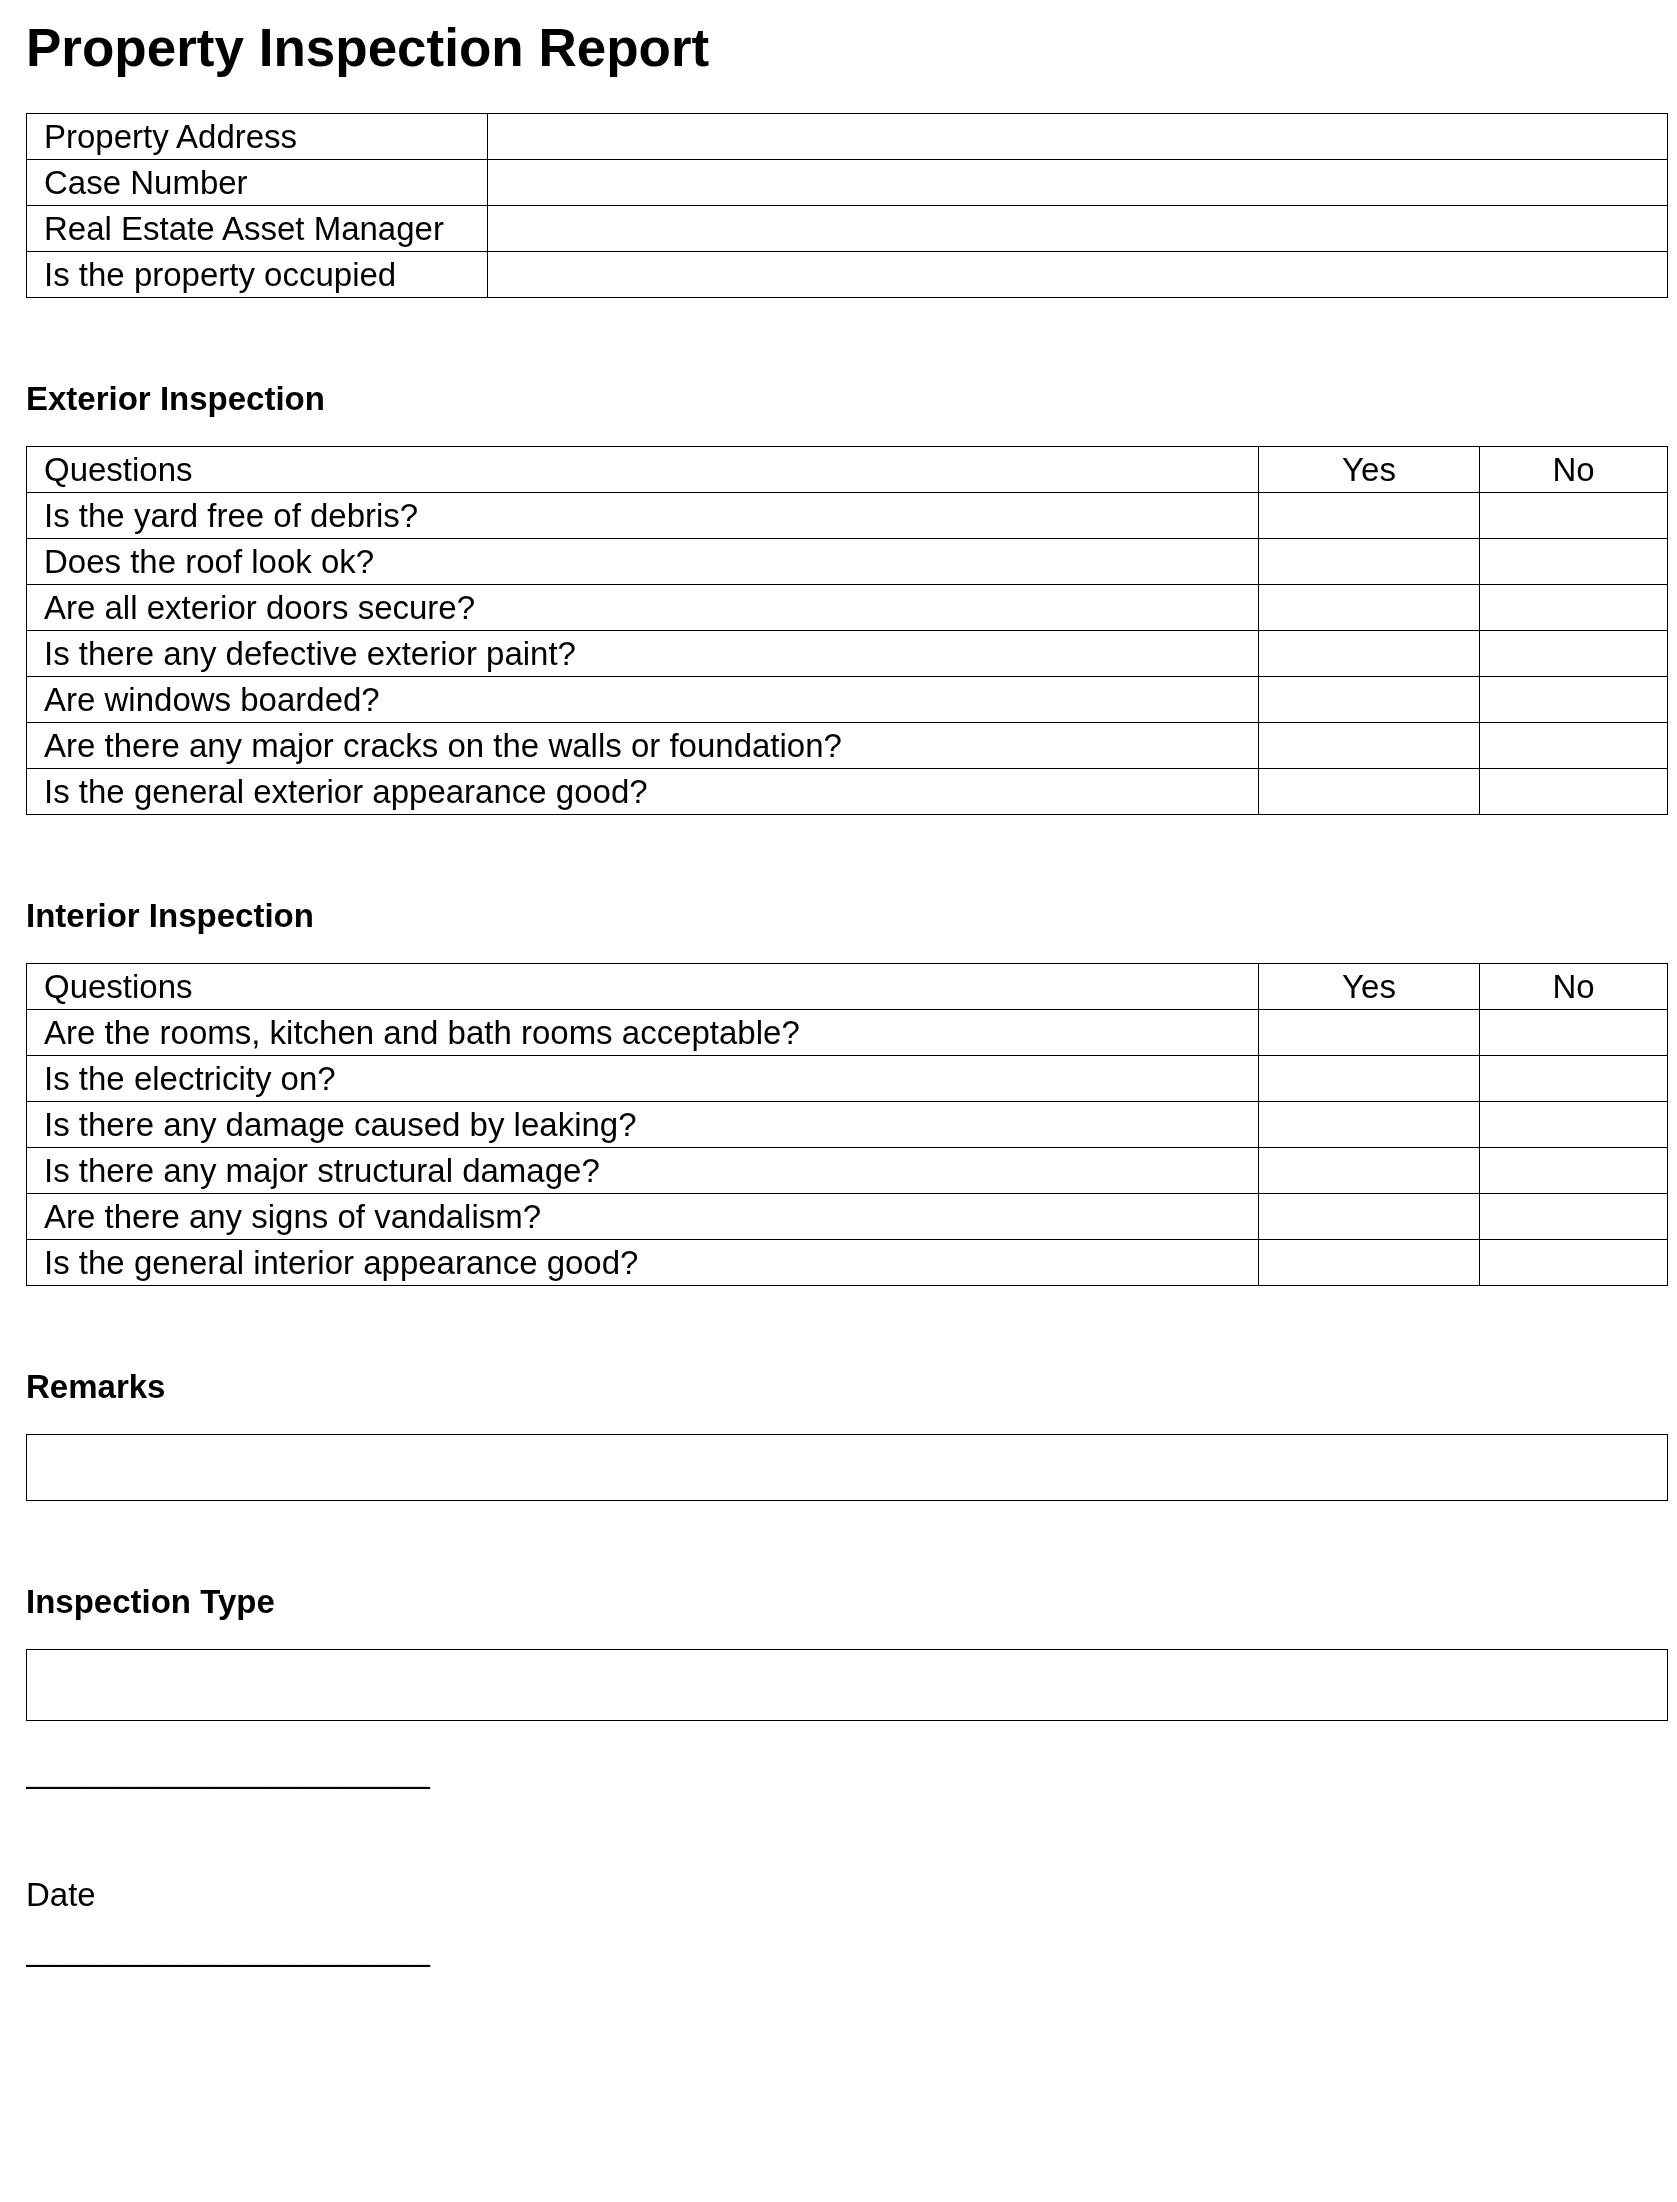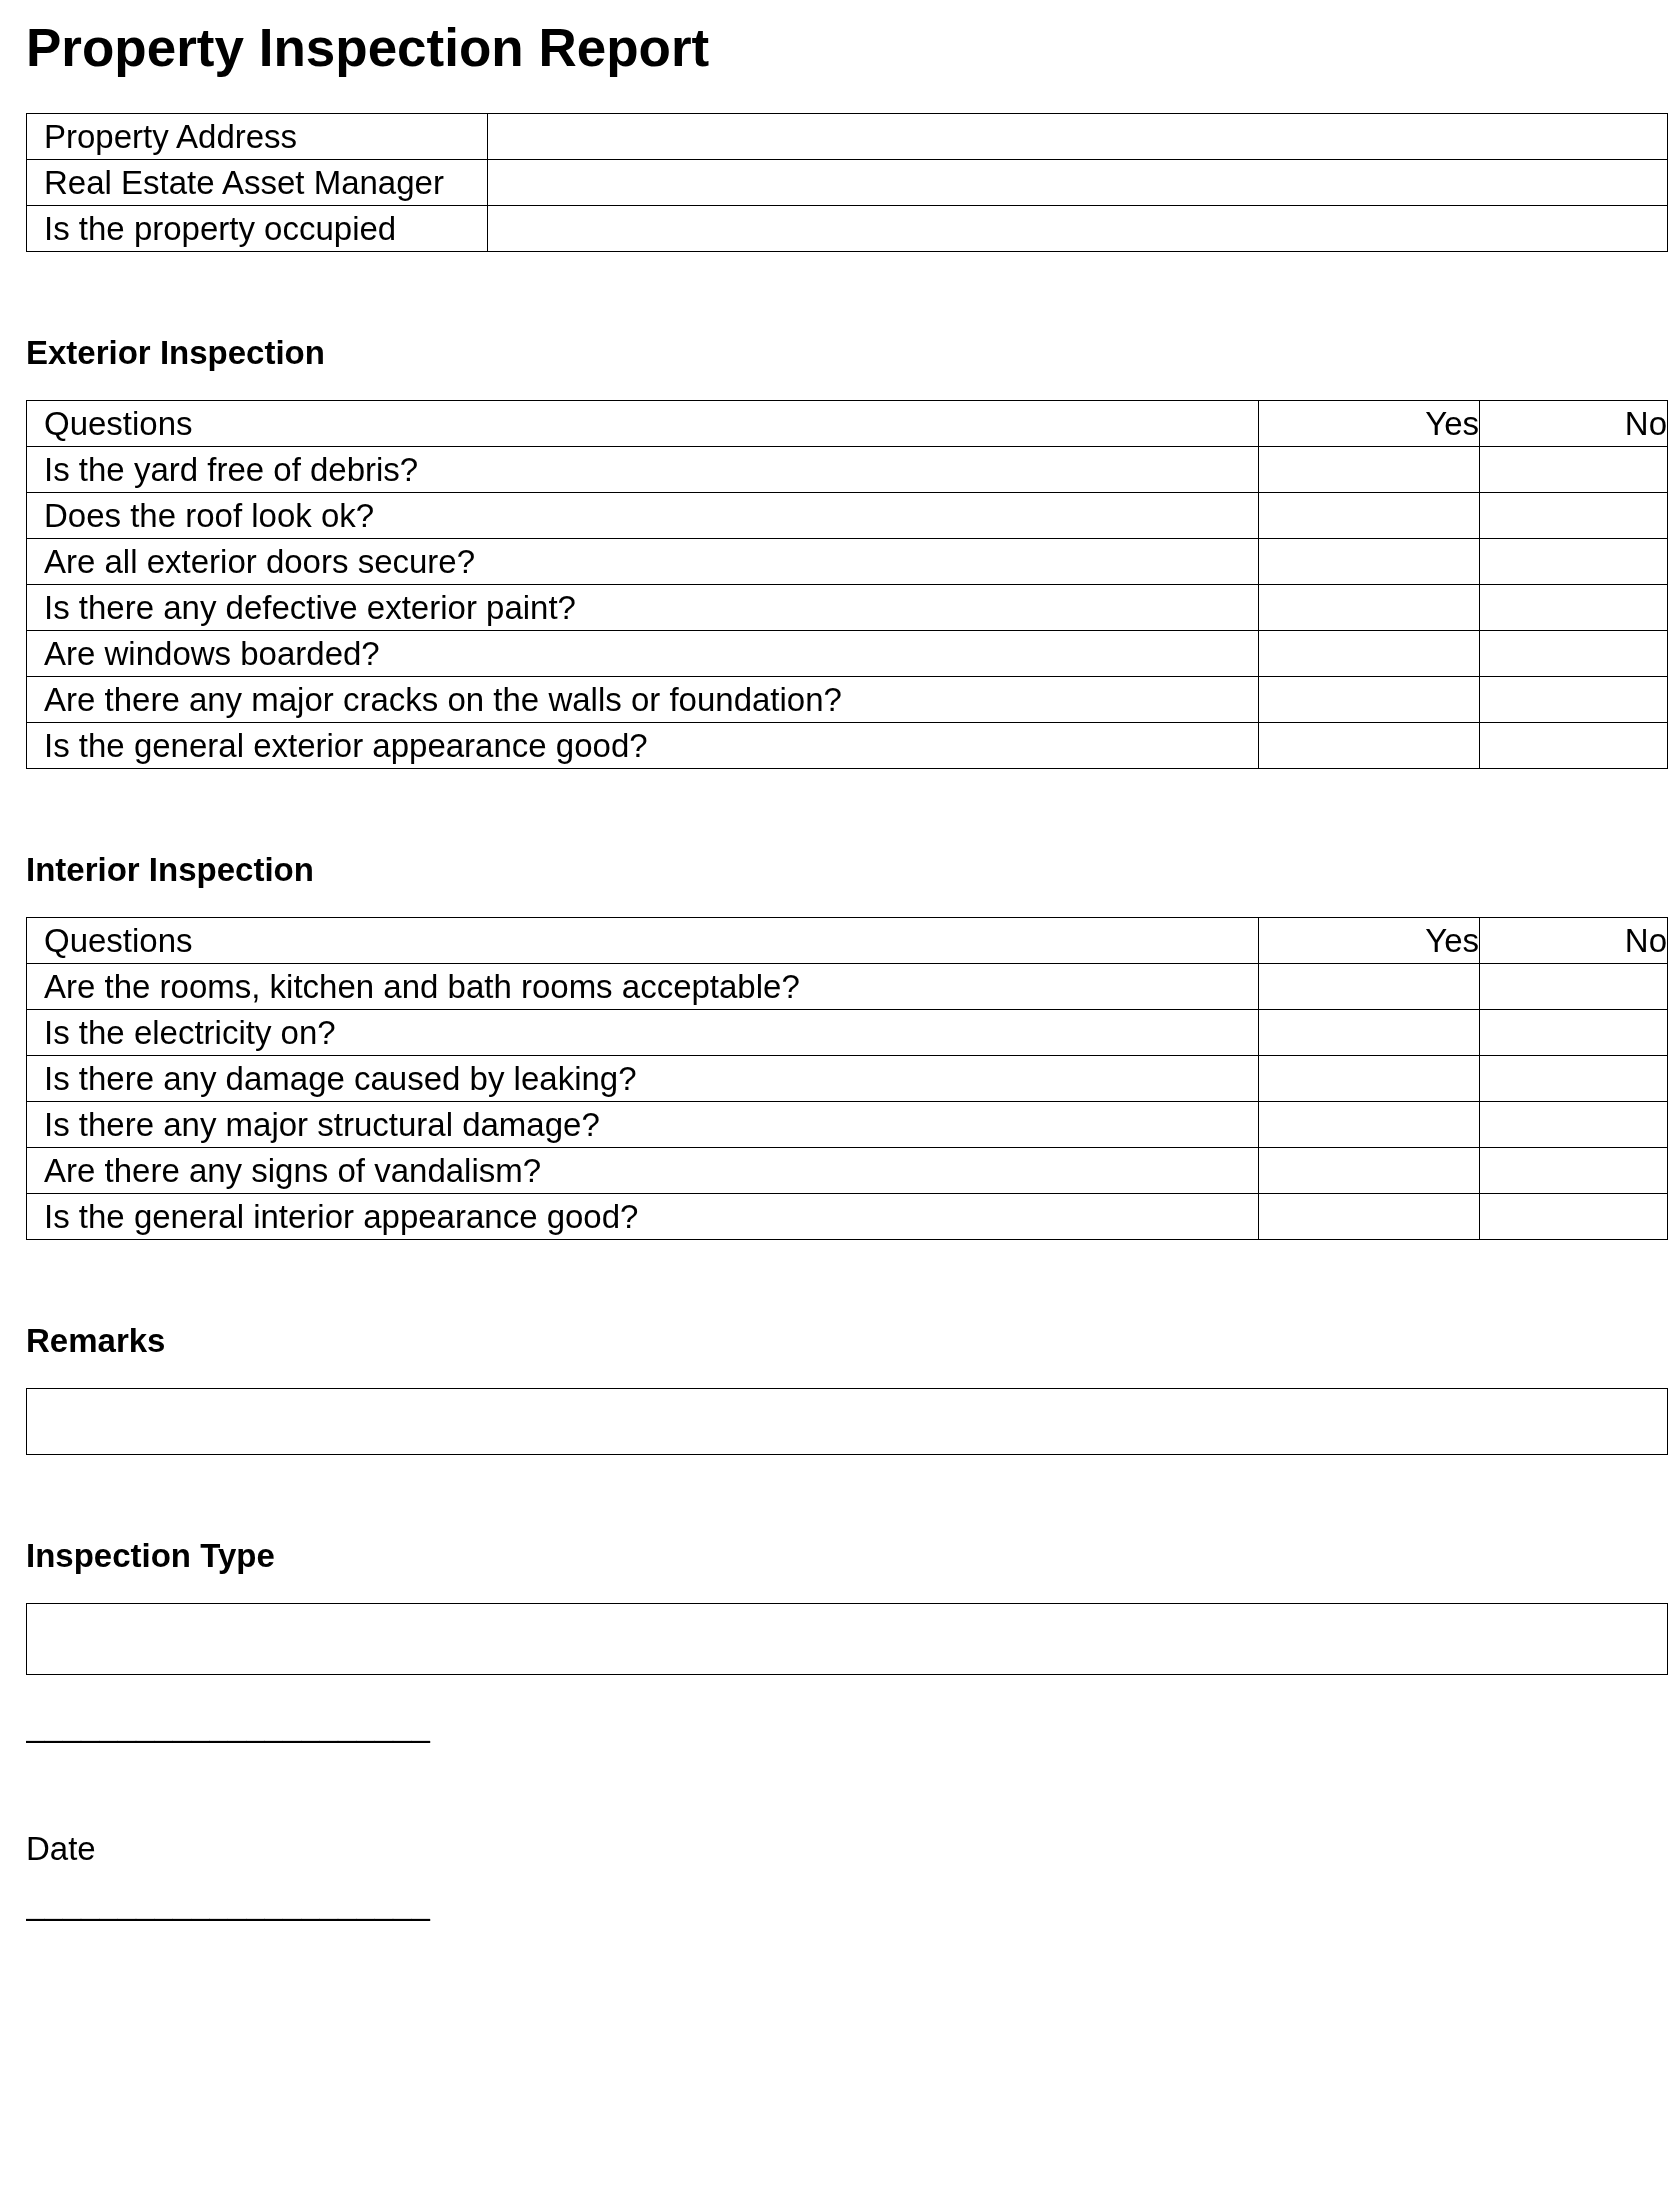--- a/index.html
+++ b/index.html
@@ -37,21 +37,21 @@
     padding: 0 1px 0 17px;
     text-align: left;
     vertical-align: middle;
     overflow: hidden;
     white-space: nowrap;
   }
   .info-label-col { width: 461px; }
   .q-col   { width: 1232px; }
   .yes-col { width: 221px; }
   .no-col  { width: 188px; }
-  th.yn-head, td.yn-cell { text-align: right; padding: 0; }
+  th.yn-head, td.yn-cell { text-align: center; padding: 0; }
   h2.section {
     margin: 83px 0 29px 0;
     font-size: 33px;
     line-height: 36px;
     font-weight: 700;
   }
   .fill-box {
     border: 1.7px solid #000000;
     width: 100%;
     height: 67px;
@@ -83,20 +83,24 @@
   <h1 class="title">Property Inspection Report</h1>
 
   <table class="info-table">
     <colgroup>
         <col class="info-label-col">
         <col>
       </colgroup>
     <tbody>
       <tr>
         <td>Property Address</td>
+        <td></td>
+      </tr>
+      <tr>
+        <td>Case Number</td>
         <td></td>
       </tr>
       <tr>
         <td>Real Estate Asset Manager</td>
         <td></td>
       </tr>
       <tr>
         <td>Is the property occupied</td>
         <td></td>
       </tr>

